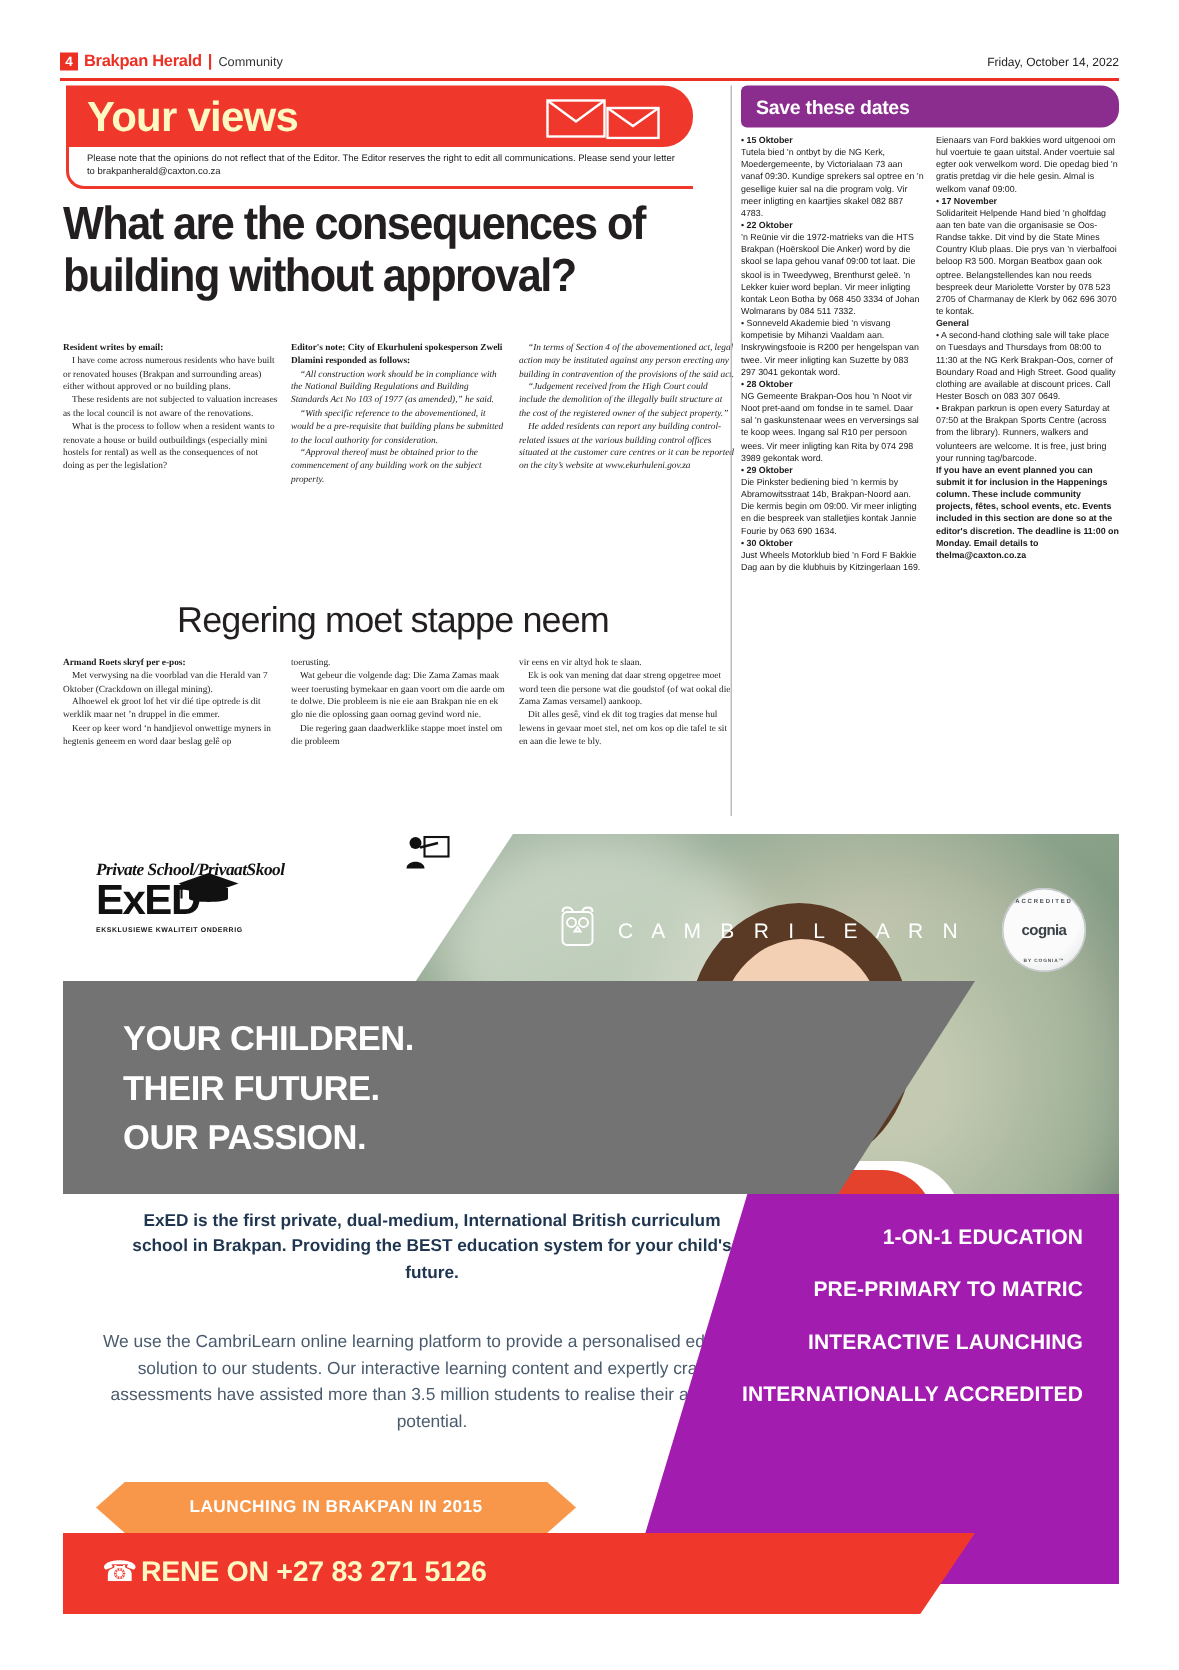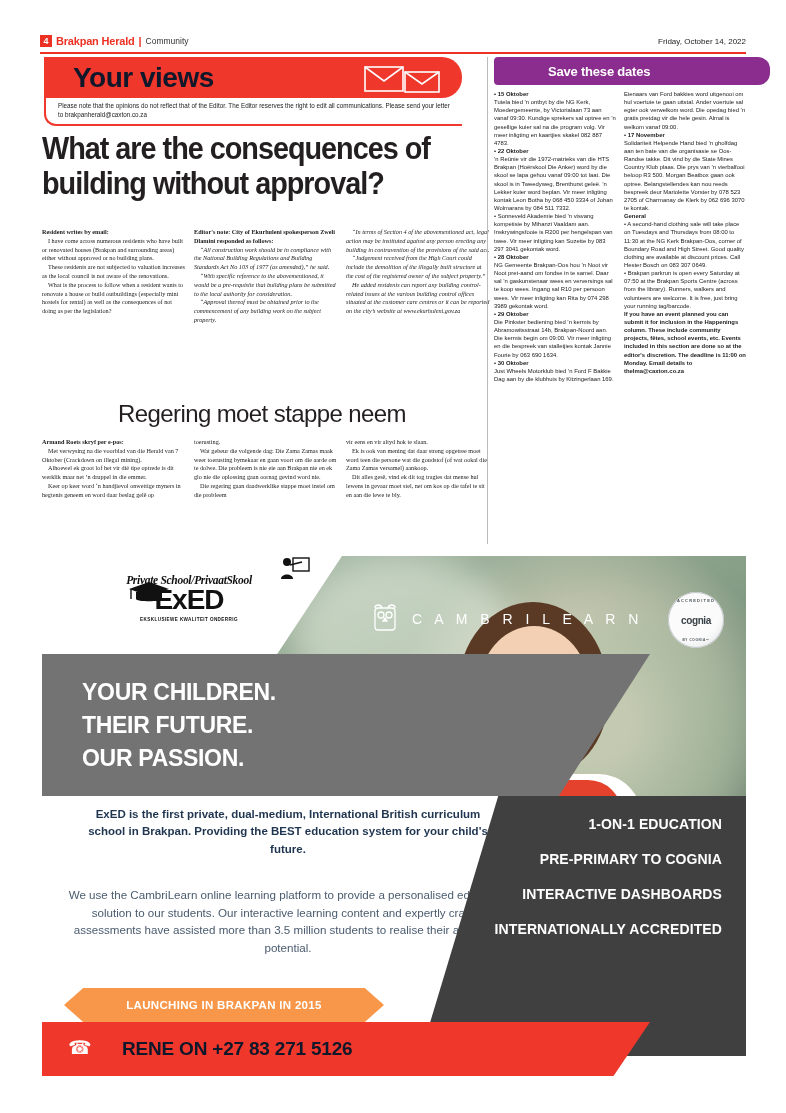--- a/index.html
+++ b/index.html
@@ -27,22 +27,22 @@
   .mast-date { margin-left:auto; color:#222; font-size: 8px; text-align: right; }
   .mast-rule { position:absolute; left:40px; top:52px; width:706px; height:1.5px; background:#ed3024; }
 
   
   .views-banner {
     position: absolute; left: 44px; top: 57px; width: 418px; height: 41px;
     background: #f0372b; border-radius: 0 20px 20px 0;
     display:flex; align-items:center;
   }
   .views-title {
-    color:#0f172a; font-size: 28px; font-weight: bold; letter-spacing:-0.5px;
-    margin-left: 29px; font-family:"Liberation Sans", sans-serif;
+    color:#fef9c3; font-size: 28px; font-weight: bold; letter-spacing:-0.5px;
+    margin-left: 14px; font-family:"Liberation Sans", sans-serif;
   }
   .envelopes { position:absolute; right: 20px; top: 6px; }
 
   .views-note {
     position:absolute; left:44px; top:98px; width:418px; height:28px;
     border-bottom: 2px solid #f0372b; border-left: 2px solid #f0372b;
     border-bottom-left-radius: 12px;
   }
   .views-note p {
     font-size: 6.3px; color:#1a1a1a; line-height: 1.45; padding: 3px 12px 0 12px;
@@ -77,23 +77,23 @@
     letter-spacing:-0.6px; font-family:"Liberation Sans", sans-serif;text-align:center;
   }
   .story2 { position:absolute; left:42px; top:438px; width:448px; display:flex; gap:8px; }
   .story2 .col { width: 144px; }
 
   
   .vrule { position:absolute; left:487px; top:57px; width:1px; height:487px; background:#bbb; }
 
   
   .dates-banner {
-    position:absolute; left:494px; top:57px; width:276px; height:28px;
+    position:absolute; left:494px; top:57px; width:252px; height:28px;
     background:#8b2c8f; border-radius: 4px 12px 12px 4px;
-    display:flex; align-items:center;padding-left:44px;
+    display:flex; align-items:center;
   }
   .dates-title { color:#fff; font-size:13px; font-weight:bold; margin-left:10px; letter-spacing:-0.2px; }
 
   .dates-cols { position:absolute; left:494px; top:90px; width:252px; height:455px; display:flex; gap:8px; }
   .dates-col { width: 122px; }
   .dates-col p {
     font-family:"Liberation Sans", sans-serif;
     font-size: 5.9px; line-height: 1.38; color:#1a1a1a;
   }
   .dates-col p.dt { font-weight:bold; }
@@ -145,21 +145,21 @@
   .girl .arm-r { position:absolute; left:214px; top:250px; width:52px; height:190px; background:#fff; border-radius:26px; }
   .girl .hand-l { position:absolute; left:44px; top:392px; width:46px; height:54px; background:#f3cfb4; border-radius:16px; }
   .girl .hand-r { position:absolute; left:210px; top:392px; width:46px; height:54px; background:#f3cfb4; border-radius:16px; }
   .bk { position:absolute; width:72px; height:92px; border-radius:3px; transform: rotate(-6deg); }
 
   
   .logo-panel {
     position:absolute; left:0; top:0; width:300px; height:118px; background:#fff;
     clip-path: polygon(0 0, 100% 0, 74% 100%, 0 100%);
   }
-  .exed-wrap { position:absolute; left:32px; top:18px; width:230px; text-align:center; }
+  .exed-wrap { position:absolute; left:22px; top:18px; width:230px; text-align:left; }
   .exed-ps { font-family:"Liberation Serif", serif; font-style:italic; font-weight:bold; font-size:11.5px; color:#111; letter-spacing:-0.3px; }
   .exed-main { position:relative; font-family:"Liberation Sans", sans-serif; font-weight:bold; font-size:28px; color:#111; letter-spacing:-1px; margin-top:-2px; }
   .exed-sub { font-size:4.6px; font-weight:bold; letter-spacing:0.4px; color:#111; margin-top:1px; }
 
   .cambrilearn {
     position:absolute; left:330px; top:46px; display:flex; align-items:center; gap:14px;
   }
   .cambrilearn .txt { color:#fff; font-size:14px; letter-spacing:4.5px; font-weight:400; }
 
   .cognia {
@@ -188,30 +188,30 @@
     position:absolute; left:36px; top:10px; width:420px; text-align:center;
     font-size:11.5px; font-weight:bold; color:#1f3550; line-height:1.5;
   }
   .light-para {
     position:absolute; left:22px; top:90px; width:448px; text-align:center;
     font-size:11.6px; font-weight:400; color:#4a5b6e; line-height:1.52;
   }
 
   
   .orange-wedge {
-    position:absolute; left:378px; top:240px; width:326px; height:260px; background:#404040;
+    position:absolute; left:378px; top:240px; width:326px; height:260px; background:#a21caf;
     clip-path: polygon(24% 0, 100% 0, 100% 100%, 0 100%);
   }
   .wedge-list { position:absolute; right:24px; top:20px; text-align:right; }
   .wedge-list div { color:#fff; font-weight:bold; font-size:14px; letter-spacing:0.1px; margin-bottom:19px; }
 
   
   .red-bar { position:absolute; left:0; bottom:0; width:608px; height:54px; background:#f0372b;
     clip-path: polygon(0 0, 100% 0, 94% 100%, 0 100%); display:flex; align-items:center; }
-  .phone-txt { color:#0f172a; font-size:19px; font-weight:bold; margin-left:80px; letter-spacing:-0.2px; }
+  .phone-txt { color:#fef9c3; font-size:19px; font-weight:bold; margin-left:52px; letter-spacing:-0.2px; }
   .phone-icon { position:absolute; left:26px; top:14px; color:#fff; font-size:19px; }
 
   
   .launch {
     position:absolute; left:22px; bottom:54px; width:320px; height:34px; background:#f8974a;
     clip-path: polygon(6% 0, 94% 0, 100% 50%, 94% 100%, 6% 100%, 0 50%);
     display:flex; align-items:center; justify-content:center;
   }
   .launch span { color:#fff; font-weight:bold; font-size:11.5px; letter-spacing:0.3px; }
 </style>
@@ -398,22 +398,22 @@
     </div>
 
     <div class="white-body">
       <div class="bold-para">ExED is the first private, dual-medium, International British curriculum school in Brakpan. Providing the BEST education system for your child's future.</div>
       <div class="light-para">We use the CambriLearn online learning platform to provide a personalised education solution to our students. Our interactive learning content and expertly crafted assessments have assisted more than 3.5 million students to realise their academic potential.</div>
     </div>
 
     <div class="orange-wedge">
       <div class="wedge-list">
         <div>1-ON-1 EDUCATION</div>
-        <div>PRE-PRIMARY TO COGNIA</div>
-        <div>INTERACTIVE DASHBOARDS</div>
+        <div>PRE-PRIMARY TO MATRIC</div>
+        <div>INTERACTIVE LAUNCHING</div>
         <div>INTERNATIONALLY ACCREDITED</div>
       </div>
     </div>
 
     <div class="launch">
       <span>LAUNCHING IN BRAKPAN IN 2015</span>
     </div>
 
     <div class="red-bar">
       <span class="phone-icon">☎</span>

